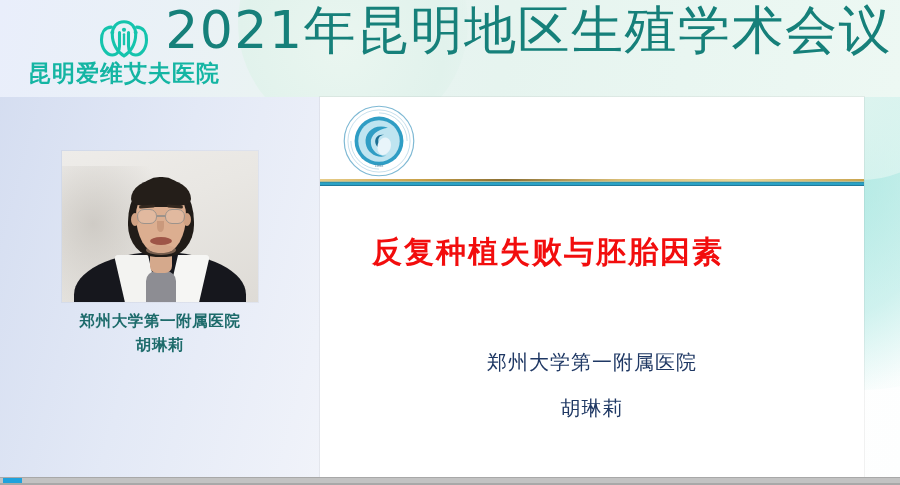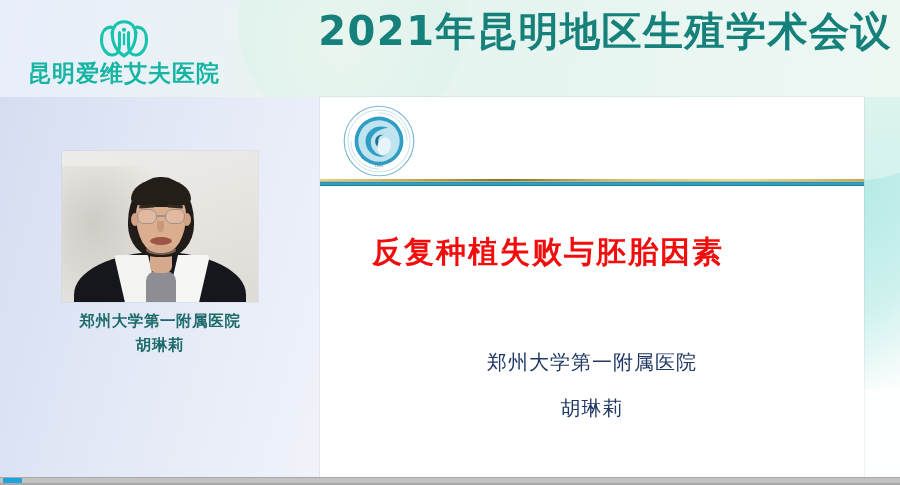--- a/index.html
+++ b/index.html
@@ -45,21 +45,21 @@
     display:flex; flex-direction:column; align-items:center; justify-content:center; gap:2px;
   }
   .brand-mark { width:54px; height:46px; display:block; }
   .brand-name {
     font-size:23px; font-weight:bold; letter-spacing:1px; color:#14b5a3;
     line-height:1; white-space:nowrap;
   }
   .conf-title {
     position:absolute; left:228px; top:5px; width:670px; height:52px;
     display:flex; align-items:center; justify-content:flex-end; padding-right:6px;
-    font-size:40px; font-weight:bold; color:#16807a; letter-spacing:1.5px;
+    font-size:52px; font-weight:normal; color:#16807a; letter-spacing:1.5px;
     white-space:nowrap; font-family:"DejaVu Sans", sans-serif;
   }
   .conf-sub {
     position:absolute; left:228px; top:57px; width:670px; height:34px;
     display:flex; align-items:center; justify-content:flex-end; padding-right:14px;
     font-size:21px; font-weight:bold; color:#16807a; letter-spacing:.5px;
     white-space:nowrap; font-family:"DejaVu Sans", sans-serif;
   }
 
   

